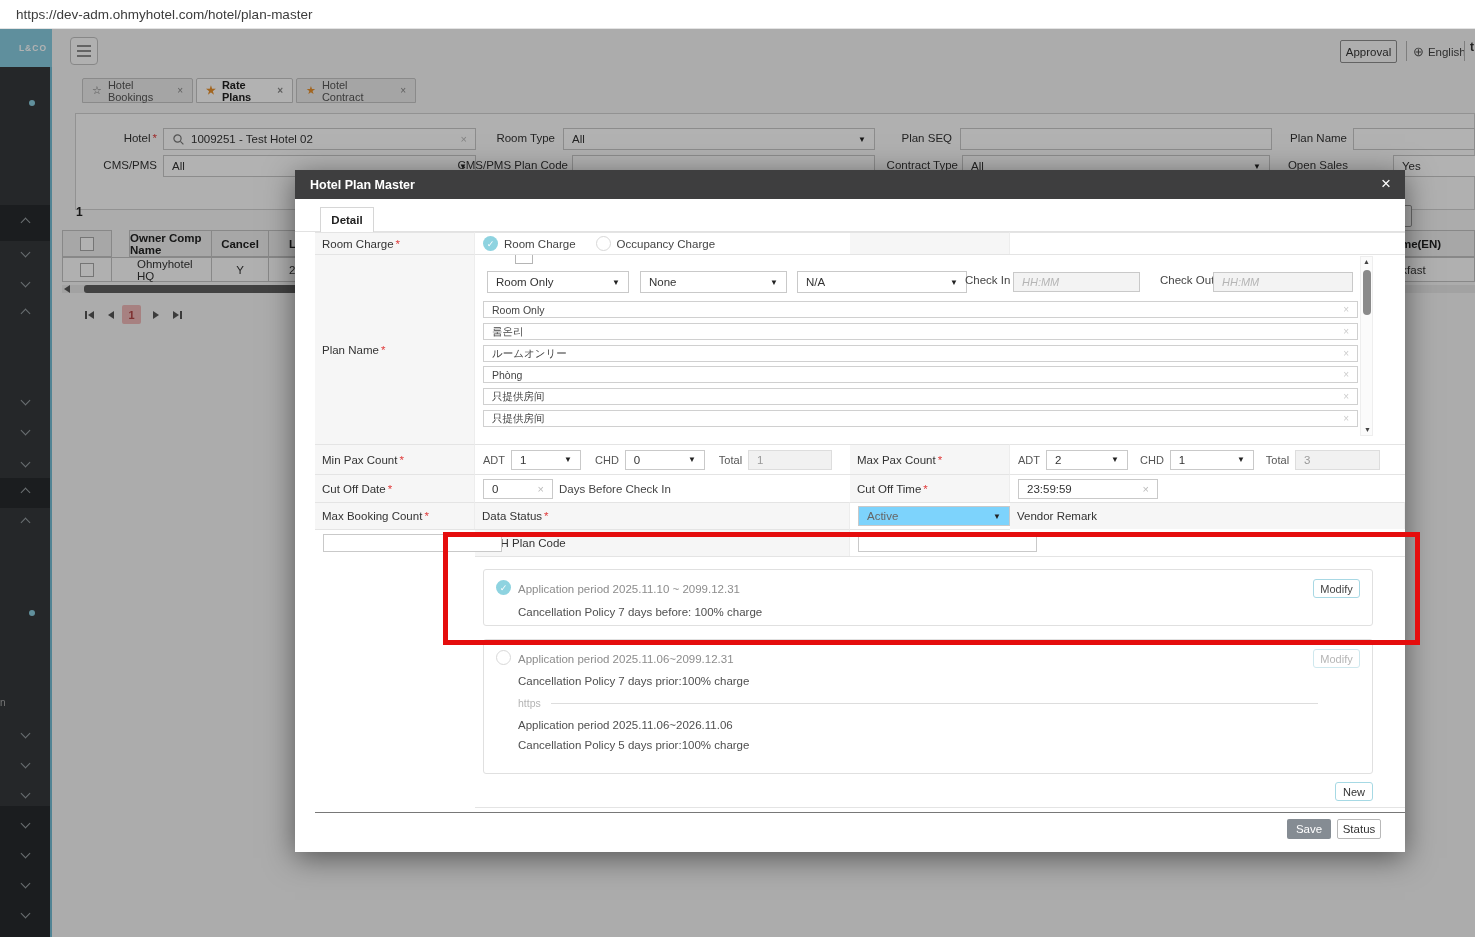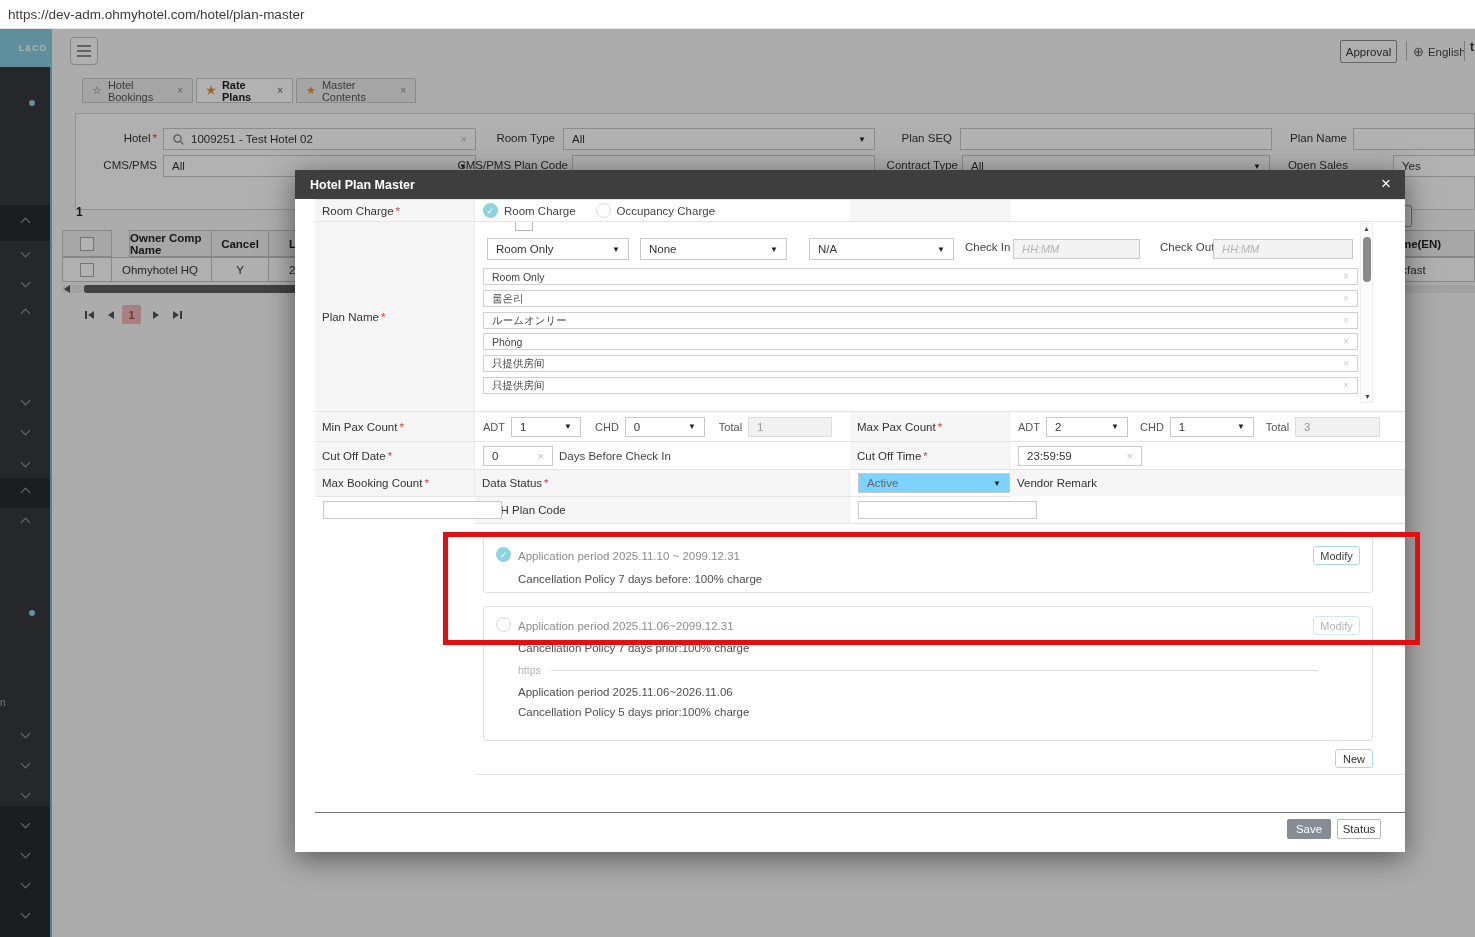--- a/index.html
+++ b/index.html
@@ -1,20 +1,20 @@
 <!DOCTYPE html>
 <html><head>
 <meta charset="utf-8">
 <style>
   *{box-sizing:border-box;margin:0;padding:0}
   html,body{width:1475px;height:937px}
   body{font-family:"Liberation Sans",sans-serif;background:#fff;position:relative;overflow:hidden}
   .abs{position:absolute}
   
-  #urlbar{left:0;top:0;width:1475px;height:29px;background:#fff;border-bottom:1px solid #e3e3e3;display:flex;align-items:center;padding-left:8px;font-size:13.5px;color:#3c3c3c}
+  #urlbar{left:0;top:0;width:1475px;height:29px;background:#fff;border-bottom:1px solid #e3e3e3;display:flex;align-items:center;padding-left:16px;font-size:13.5px;color:#3c3c3c}
   
   #shell{left:0;top:29px;width:1475px;height:908px;background:#f7f7f7}
   
   #sidebar{left:0;top:29px;width:52px;height:908px;background:#35393c;border-right:2px solid #74bdd4}
   #logo{left:0;top:29px;width:52px;height:38px;background:#88cde1;display:flex;align-items:center;justify-content:flex-end;padding-right:5px;color:#fff;font-weight:bold;font-size:8.5px;letter-spacing:1px;overflow:hidden}
   .sband{left:0;width:50px;background:rgba(0,0,0,0.25)}
   .chev{width:7px;height:7px;border-right:1.6px solid #9aa0a4;border-bottom:1.6px solid #9aa0a4;display:block}
   .chev.up{transform:rotate(-135deg)}
   .chev.down{transform:rotate(45deg)}
   .chevbox{left:22px}
@@ -40,21 +40,21 @@
   .req{color:#e03b3b;margin-left:2px}
   .finput{height:22px;border:1px solid #c9c9c9;background:#fff;display:flex;align-items:center;padding:0 8px;font-size:11.5px;color:#333;gap:6px}
   .fsel{height:22px;border:1px solid #c9c9c9;background:#fff;display:flex;align-items:center;padding:0 8px;font-size:11.5px;color:#333}
   .car{margin-left:auto;font-size:8px;color:#222}
   .clrx{margin-left:auto;color:#bbb;font-size:11px}
   
   #rcount{left:76px;top:205px;font-size:12px;font-weight:bold;color:#222}
   .thc,.tdc{border:1px solid #c3c3c3;background:#eff0f0;display:flex;align-items:center;justify-content:center;font-size:11.5px;font-weight:bold;color:#222;top:230px;height:27px}
   .tdc{background:#fcfcfc;font-weight:normal;color:#333;top:257px;height:25px}
   .cb{width:14px;height:14px;border:1px solid #a8a8a8;background:#fff}
-  .cell-left{justify-content:flex-start;padding-left:10px}
+  .cell-left{justify-content:flex-start;padding-left:25px}
   .cell-cut{justify-content:flex-start;padding-left:20px}
   
   #hstrack{left:62px;top:285px;width:1413px;height:8px;background:#e9e9e9}
   #hsthumb{left:84px;top:285px;width:625px;height:8px;background:#5f5f5f;border-radius:3px}
   .tl{width:0;height:0;border-top:4px solid transparent;border-bottom:4px solid transparent;border-right:6px solid #555}
   .trr{width:0;height:0;border-top:4px solid transparent;border-bottom:4px solid transparent;border-left:6px solid #555}
   .pbar{width:2px;height:8px;background:#555}
   .pgbtn{top:306px;height:18px;display:flex;align-items:center;gap:1px}
   #pgcur{left:122px;top:305px;width:19px;height:19px;background:#f0b9b9;border-radius:2px;display:flex;align-items:center;justify-content:center;font-size:11px;font-weight:bold;color:#b34444}
   
@@ -203,21 +203,21 @@
   <span>Hotel Bookings</span>
   <span class="tx">×</span>
 </div>
 <div class="abs wtab active" style="left:196px;width:97px">
   <span class="st">★</span>
   <span>Rate Plans</span>
   <span class="tx">×</span>
 </div>
 <div class="abs wtab" style="left:296px;width:120px">
   <span class="st">★</span>
-  <span>Master Contents</span>
+  <span>Hotel Contract</span>
   <span class="tx">×</span>
 </div>
 
 <div class="abs" id="fpanel"></div>
 <div class="abs flab" style="left:75px;top:132px;width:82px"><span>Hotel</span><span class="req">*</span></div>
 <div class="abs finput" style="left:163px;top:128px;width:313px">
   <svg class="mag" viewBox="0 0 13 13">
       <circle cx="5.5" cy="5.5" r="3.6" fill="none" stroke="#777" stroke-width="1.2"></circle>
       <line x1="8.4" y1="8.4" x2="11.4" y2="11.4" stroke="#777" stroke-width="1.2"></line>
     </svg>
@@ -296,20 +296,23 @@
 <div class="abs fragbtn" style="left:1378px;width:30px">s</div>
 <div class="abs fragbtn" style="left:1344px;width:68px">Close Sal</div>
 
 <div class="abs" id="overlay"></div>
 
 <div class="abs" id="modal">
   <div id="mhead">
     <span>Hotel Plan Master</span>
     <span id="mclose">×</span>
   </div>
+  <div id="mtabstrip">
+    <div id="mtab">Detail</div>
+  </div>
 
   <div id="mform">
 
     <div class="lc">
         <span>Room Charge</span>
         <span class="req">*</span>
       </div>
     <div class="cc">
       <span class="radio on">
           <span>✓</span>
@@ -328,21 +331,21 @@
     <div class="cc span3 nof">
       <div class="cutbtn"></div>
       <div class="sel ddrow" style="left:12px;width:142px">
         <span>Room Only</span>
           <span class="car">▼</span>
       </div>
       <div class="sel ddrow" style="left:165px;width:147px">
         <span>None</span>
           <span class="car">▼</span>
       </div>
-      <div class="sel ddrow" style="left:334px;width:145px">
+      <div class="sel ddrow" style="left:322px;width:170px">
         <span>N/A</span>
           <span class="car">▼</span>
       </div>
       <span class="cilab" style="left:490px">Check In</span>
       <input class="tmin" style="left: 538px; width: 127px;" placeholder="HH:MM">
       <span class="cilab" style="left:685px">Check Out</span>
       <input class="tmin" style="left: 738px; width: 140px;" placeholder="HH:MM">
       <div class="pni" style="top:46px">
           <span>Room Only</span>
           <span class="clrx">×</span>
@@ -420,21 +423,21 @@
           <span>0</span>
           <span class="clrx">×</span>
         </div>
       <span style="color:#444">Days Before Check In</span>
     </div>
     <div class="lc">
         <span>Cut Off Time</span>
         <span class="req">*</span>
       </div>
     <div class="cc">
-      <div class="inpx" style="width:124px">
+      <div class="inpx" style="width:140px">
           <span>23:59:59</span>
           <span class="clrx">×</span>
         </div>
     </div>
 
     <div class="lc">
         <span>Max Booking Count</span>
         <span class="req">*</span>
       </div>
     <div class="lc">

